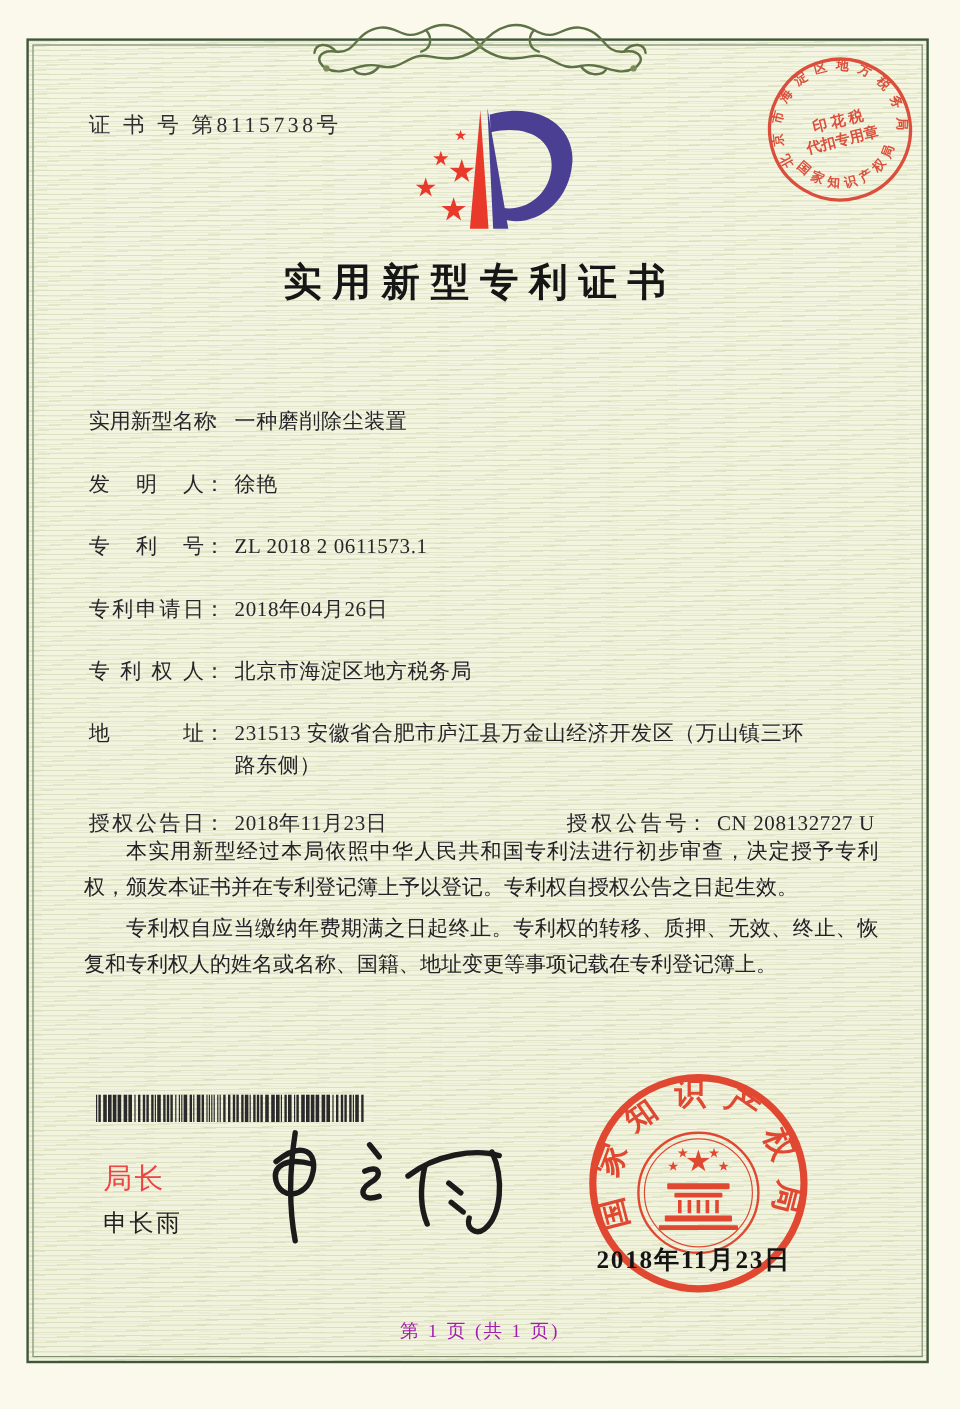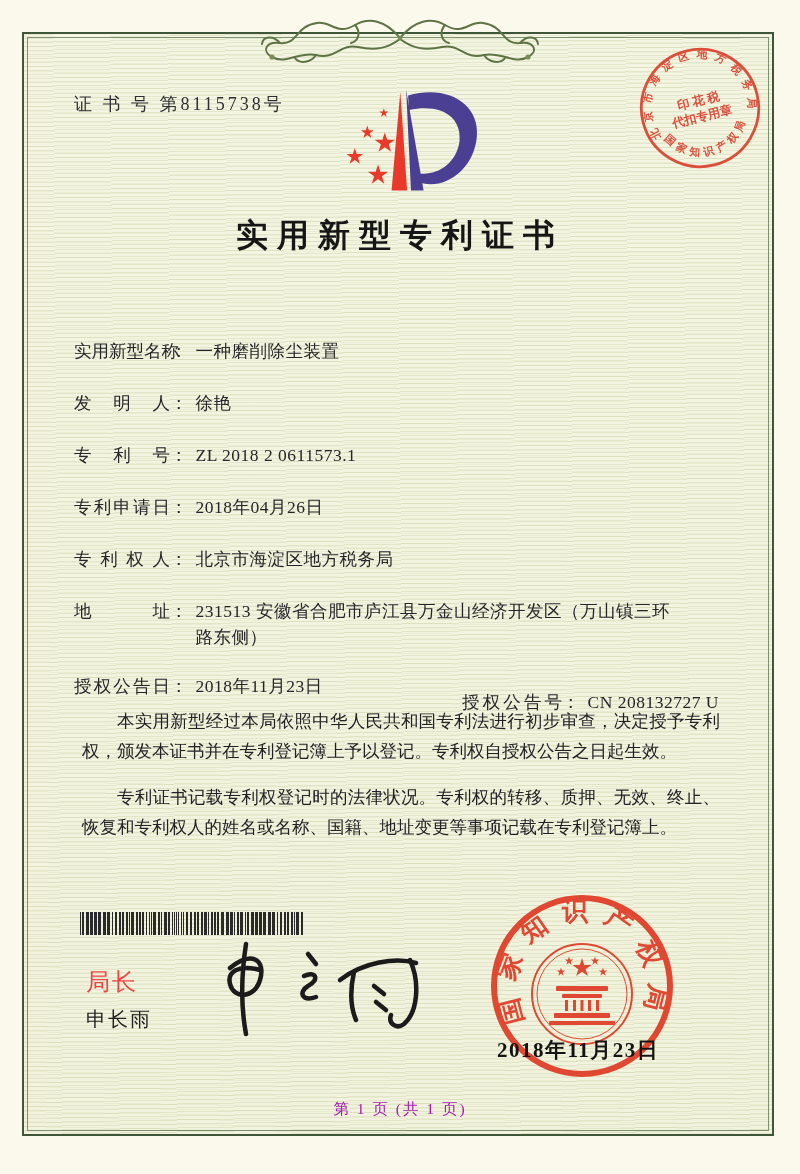--- a/index.html
+++ b/index.html
@@ -32,26 +32,26 @@
     font-size:32px;font-weight:700;letter-spacing:9px;color:#161616;
   }
   
   .fields{position:absolute;left:74px;top:338px;width:664px;font-size:17.5px;color:#26262a;}
   .frow{position:relative;line-height:26px;margin-bottom:26px;white-space:nowrap;}
   .frow.addr{margin-bottom:23px;}
   .flabel{display:inline-block;width:96px;text-align:justify;text-align-last:justify;vertical-align:top;}
   .fcolon{display:inline-block;vertical-align:top;margin-right:8px;}
   .fvalue{display:inline-block;vertical-align:top;letter-spacing:.5px;}
   .frow.addr .fvalue{white-space:normal;max-width:492px;line-height:26px;}
-  .grant-no{position:absolute;left:388px;top:0;margin-top:16px;}
+  .grant-no{position:absolute;left:398px;top:0;}
   .grant-no .flabel{width:100px;}
   
   .paras{position:absolute;left:66px;top:690px;width:670px;font-size:17.5px;line-height:30px;
          text-align:justify;color:#222226;}
-  .paras p{margin:16px;text-indent:2em;}
+  .paras p{margin:4px;text-indent:2em;}
   
   .barcode{position:absolute;left:80px;top:912px;width:224px;height:23px;}
   .rank{position:absolute;left:86px;top:966px;font-size:24px;color:#ef4444;
         font-family:"Liberation Sans","DejaVu Sans",sans-serif;letter-spacing:2px;}
   .rname{position:absolute;left:86px;top:1006px;font-size:20px;color:#222;
         font-family:"Liberation Sans","DejaVu Sans",sans-serif;letter-spacing:2px;}
   .sig{position:absolute;left:208px;top:930px;width:230px;height:118px;}
   .seal{position:absolute;left:486px;top:890px;width:192px;height:192px;}
   .seal-date{position:absolute;left:497px;top:1036px;font-size:21px;font-weight:700;
              letter-spacing:1.5px;color:#141414;}
@@ -148,21 +148,21 @@
     <div class="frow">
       <span class="flabel">授权公告日</span><span class="fcolon">：</span><span class="fvalue">2018年11月23日</span>
       <span class="grant-no">
         <span class="flabel">授权公告号</span><span class="fcolon">：</span><span class="fvalue">CN 208132727 U</span>
       </span>
     </div>
   </div>
 
   <div class="paras">
     <p>本实用新型经过本局依照中华人民共和国专利法进行初步审查，决定授予专利权，颁发本证书并在专利登记簿上予以登记。专利权自授权公告之日起生效。</p>
-    <p>专利证书记载专利权登记时的法律状况。专利权的转移、质押、无效、终止、恢复和专利权人的姓名或名称、国籍、地址变更等事项记载在专利登记簿上。</p>
+    <p>专利权自应当缴纳年费期满之日起终止。专利权的转移、质押、无效、终止、恢复和专利权人的姓名或名称、国籍、地址变更等事项记载在专利登记簿上。</p>
   </div>
 
   <svg class="barcode" viewBox="0 0 224 23" preserveAspectRatio="none">
       <g id="bars" fill="#2a2a2a">
         <rect x="0" y="0" width="1" height="23"></rect>
         <rect x="2" y="0" width="2" height="23"></rect>
         <rect x="6" y="0" width="3" height="23"></rect>
         <rect x="10" y="0" width="3" height="23"></rect>
         <rect x="14" y="0" width="3" height="23"></rect>
         <rect x="18" y="0" width="3" height="23"></rect>

